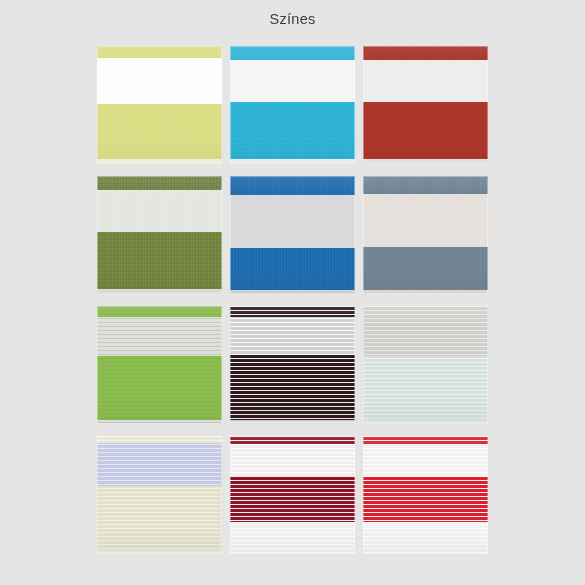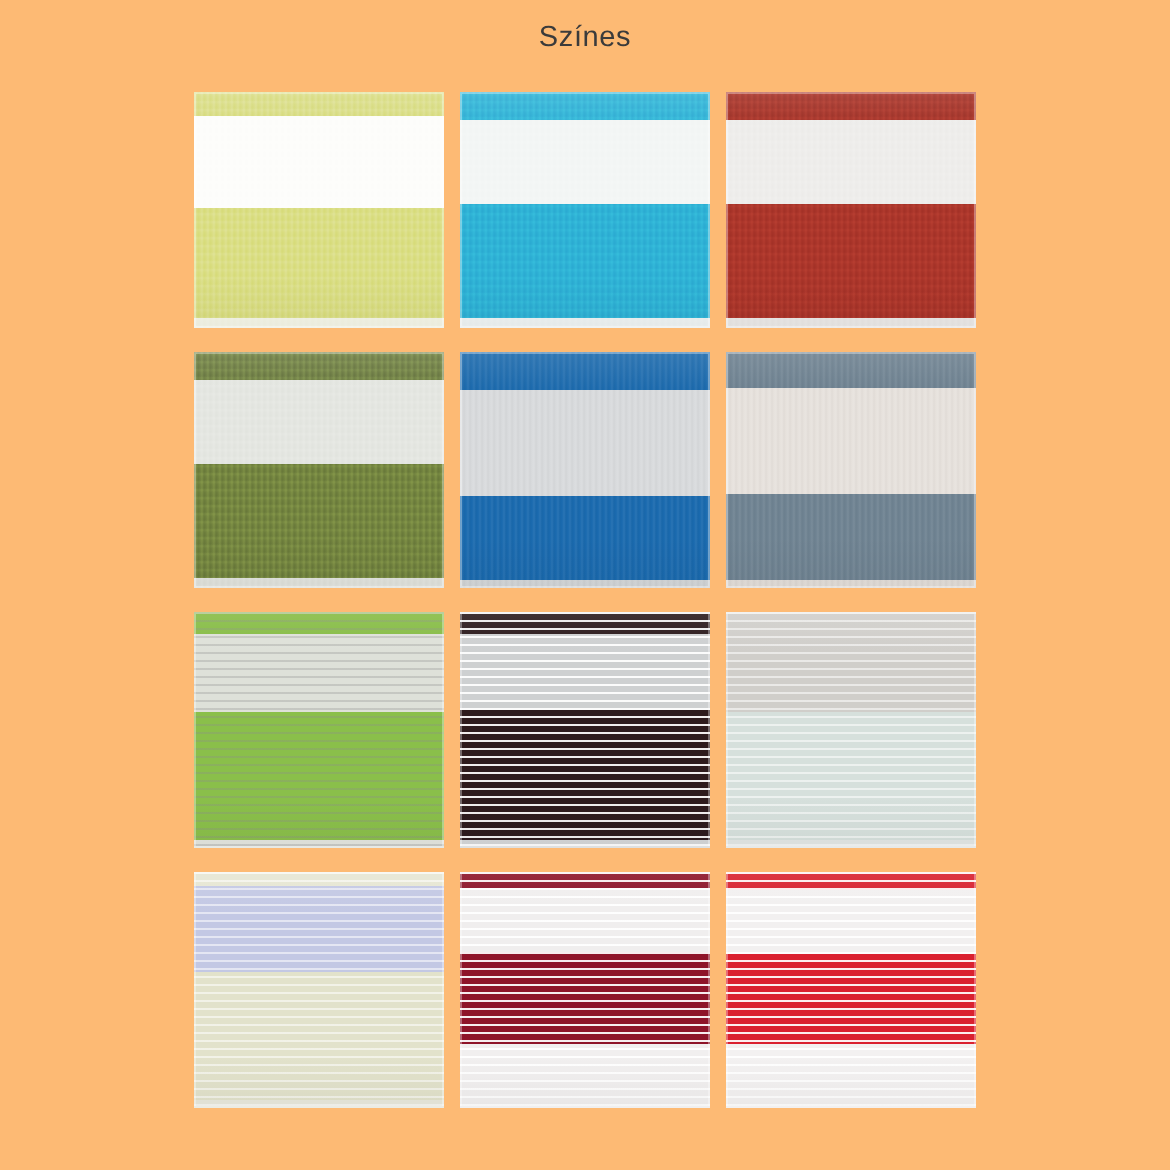--- a/index.html
+++ b/index.html
@@ -11,21 +11,21 @@
     width: 585px;
     height: 585px;
     overflow: hidden;
     font-family: "Liberation Sans", sans-serif;
     position: relative;
   }
 
   #page {
     position: absolute;
     inset: 0;
-    background: #fdba74;
+    background: #e5e5e5;
   }
 
   
   #gallery-title {
     position: absolute;
     top: 9px;
     left: 0;
     width: 585px;
     text-align: center;
     font-size: 14.5px;

